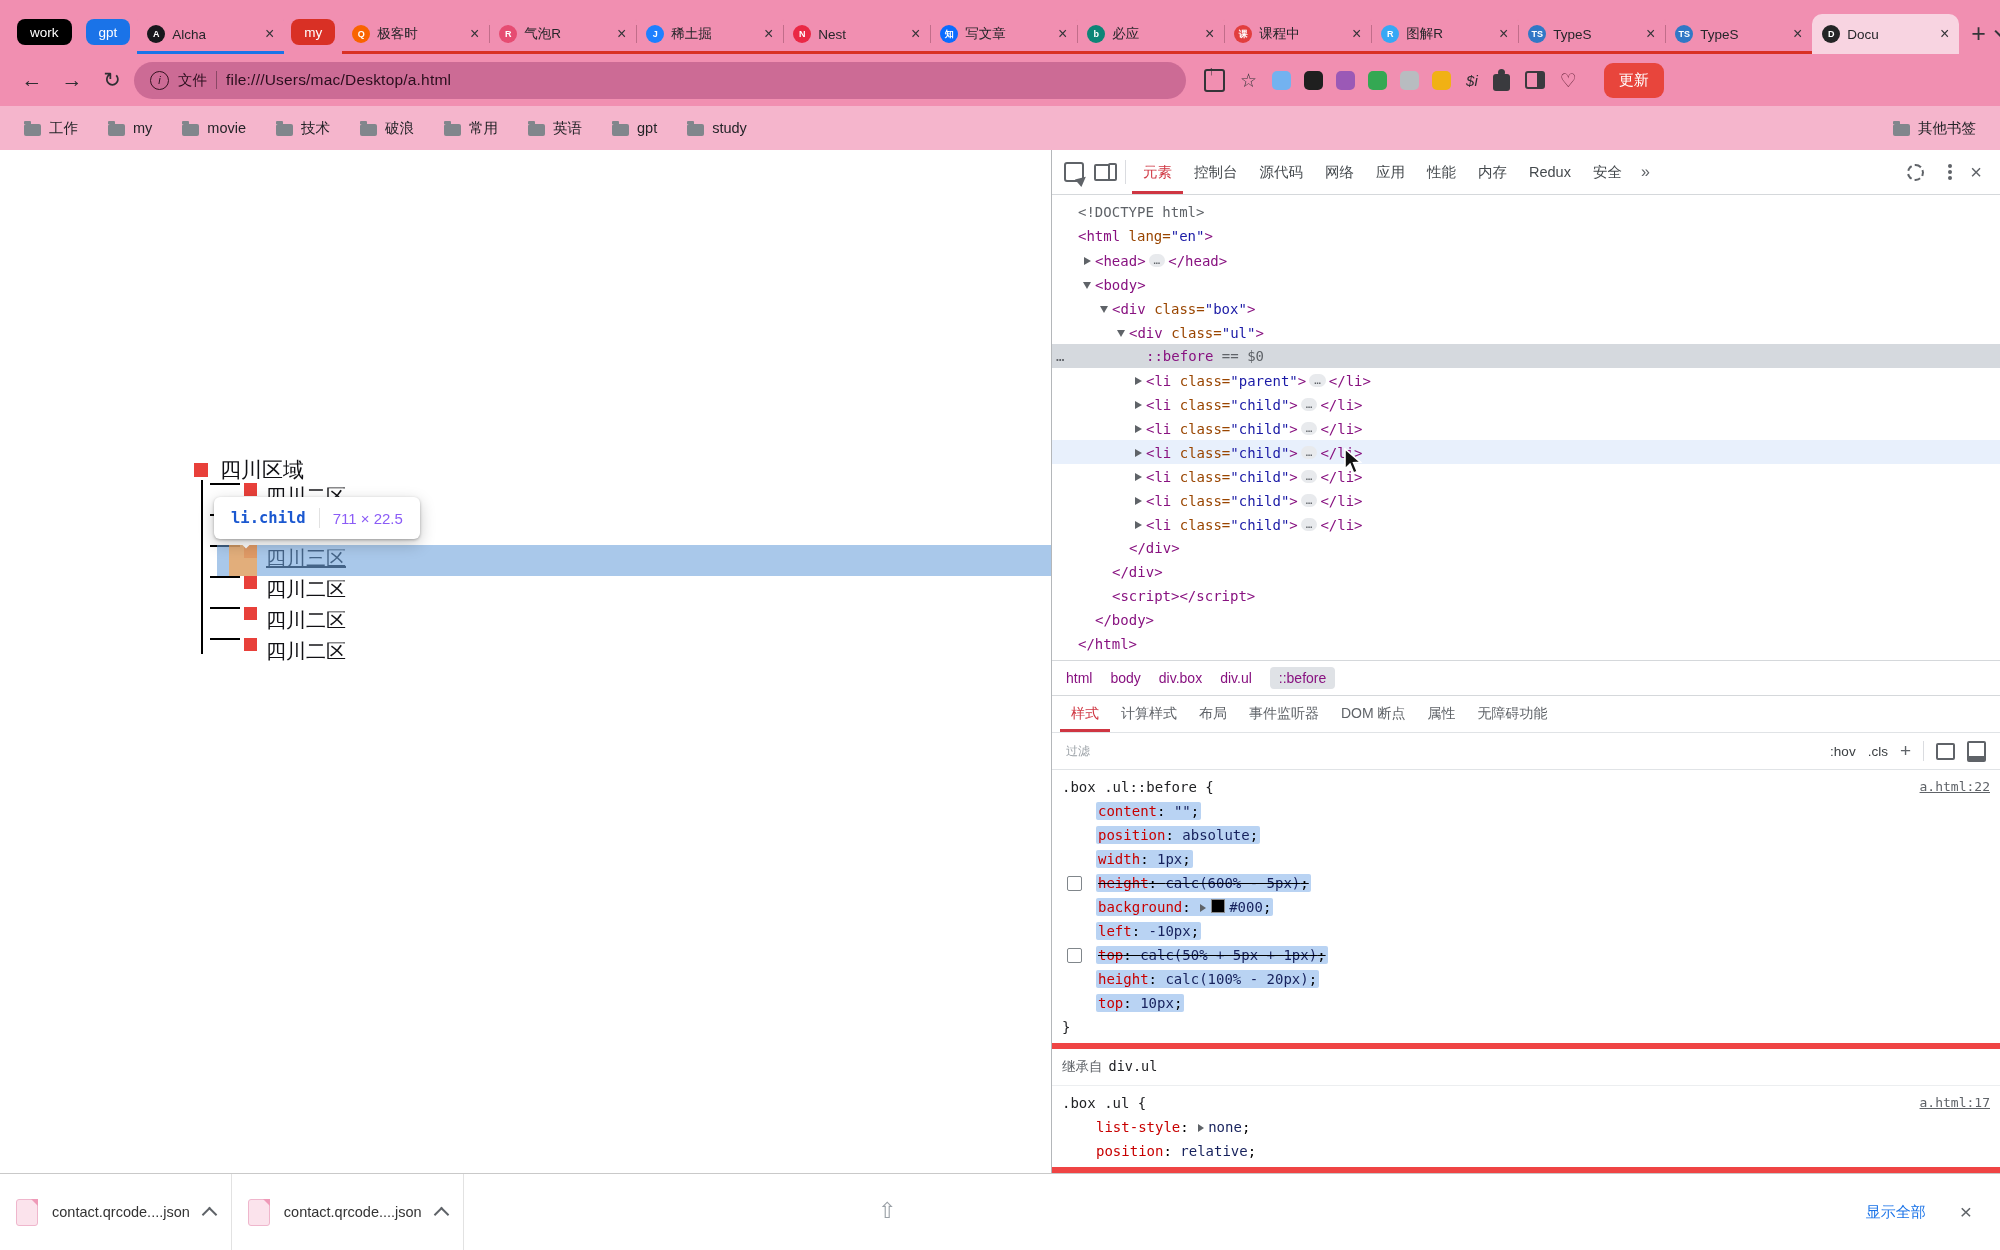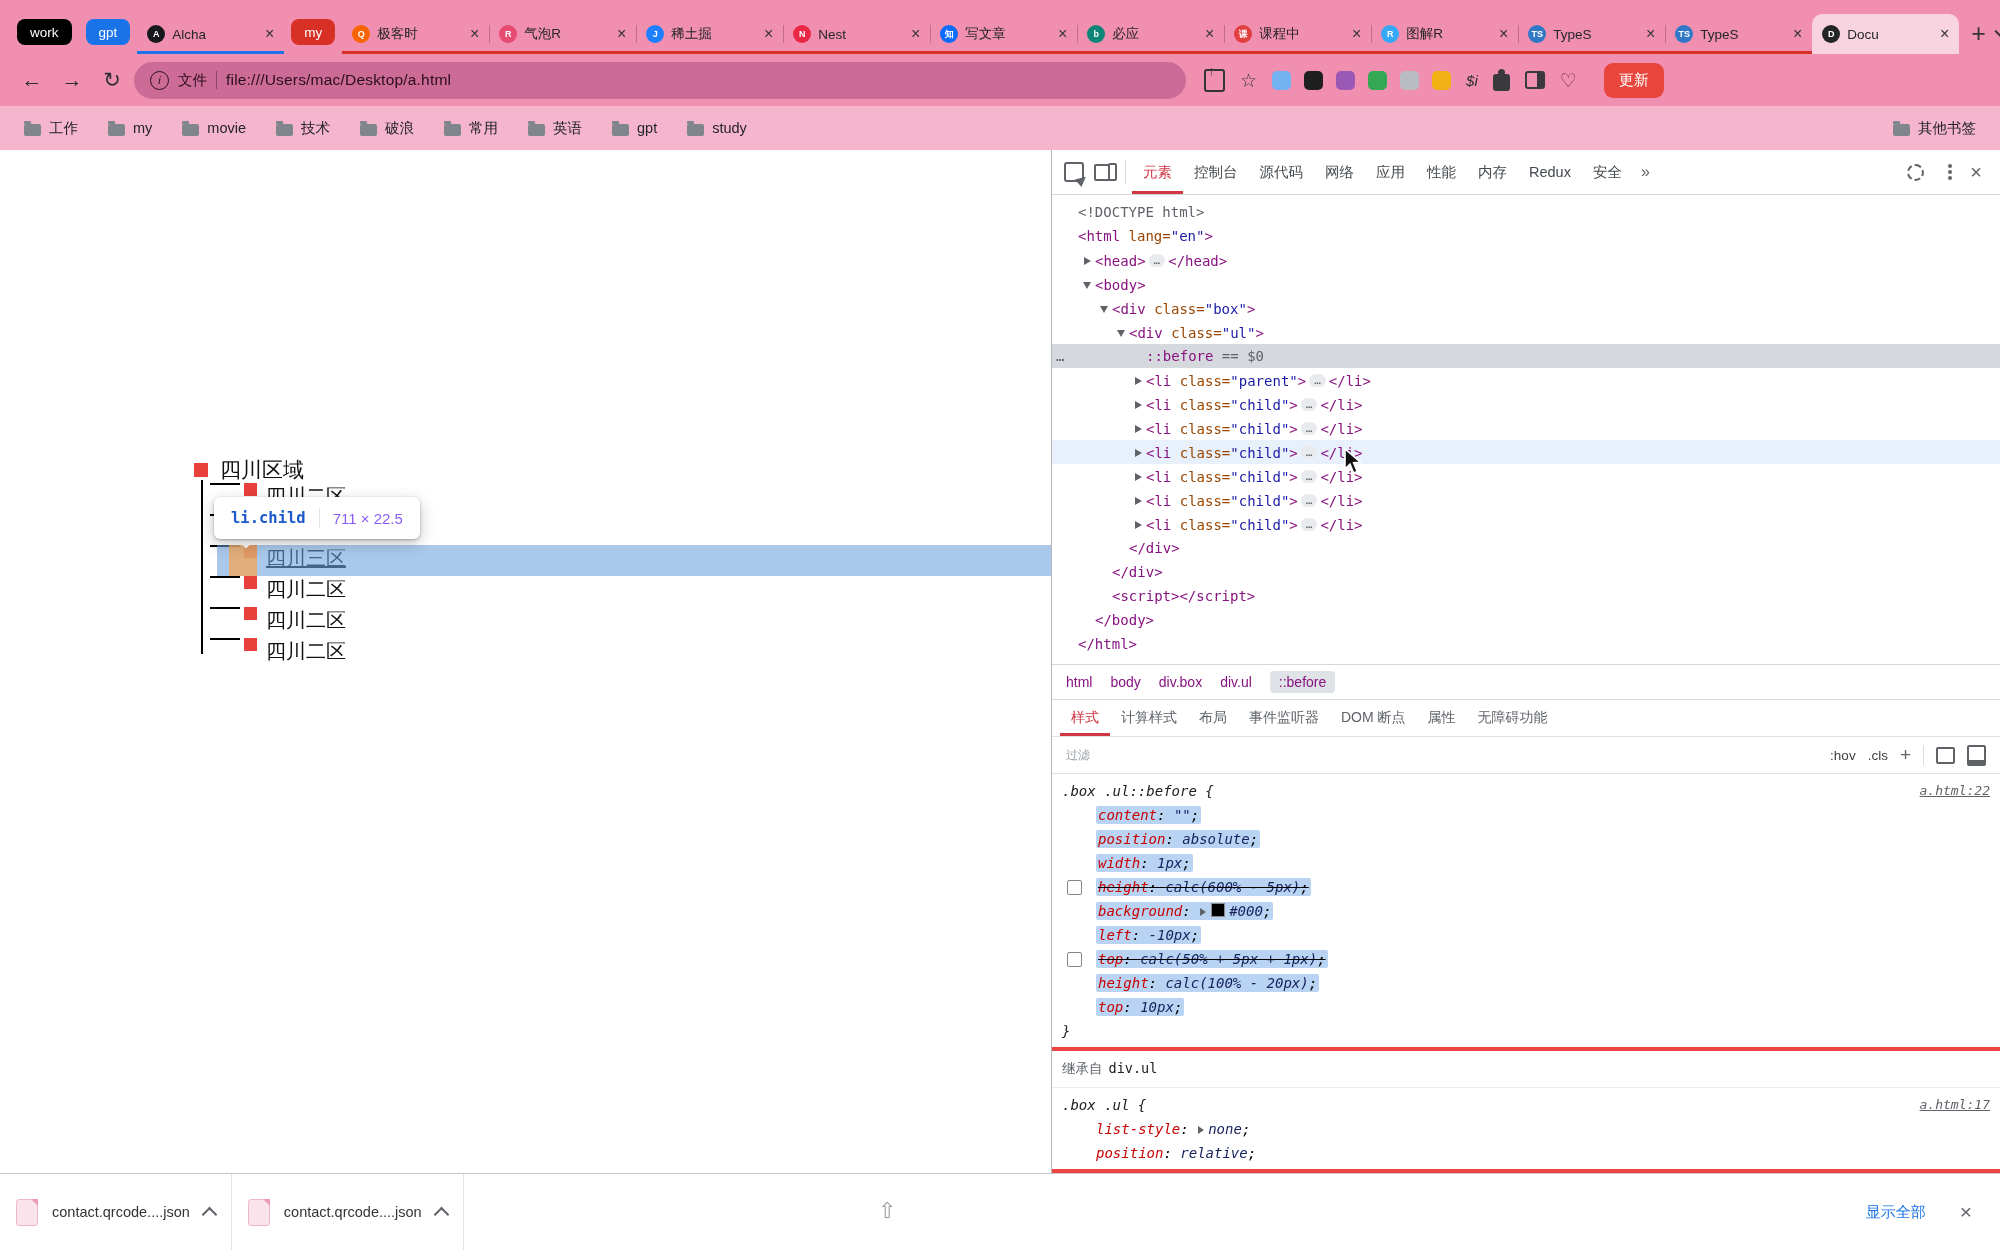--- a/index.html
+++ b/index.html
@@ -117,21 +117,21 @@
 
   .filterrow{height:36px;border-top:1px solid #e0e3e6;display:flex;align-items:center;padding:0 14px;gap:12px;flex:none;}
   .filtertext{color:#9aa0a6;font-size:12px;flex:1;}
   .toggle{font-size:13.5px;color:#3c4043;}
   .plusic{font-size:19px;color:#5f6368;}
   .vdiv{width:1px;height:20px;background:#dadce0;}
   .sqic{width:15px;height:13px;border:2px solid #5f6368;border-radius:2px;}
   .sqic.half{border-bottom-width:6px;}
 
   .styles{font-family:"DejaVu Sans Mono",monospace;font-size:14px;overflow:hidden;border-top:1px solid #e0e3e6;}
-  .rule{padding:5px 0 4px;border-bottom:4px solid #ef4444;font-style:italic;}
+  .rule{padding:5px 0 4px;border-bottom:6px solid #ef4444;}
   .rhead{display:flex;align-items:center;padding:0 10px;line-height:24px;color:#202124;}
   .rlink{margin-left:auto;color:#5f6368;font-size:13px;text-decoration:underline;}
   .decl{padding-left:44px;line-height:24px;position:relative;white-space:nowrap;}
   .cbox{position:absolute;left:15px;top:5px;width:13px;height:13px;border:1.5px solid #80868b;border-radius:2px;background:#fff;}
   .selband{background:#b9d3f3;border-radius:2px;padding:1px 2px;}
   .struckband{text-decoration:line-through;}
   .prop{color:#c80000;} .val{color:#16215c;}
   .mini-tri{display:inline-block;width:0;height:0;border-left:6px solid #5f6368;border-top:4px solid transparent;
             border-bottom:4px solid transparent;margin:0 4px 0 1px;}
   .swatch{display:inline-block;width:12px;height:12px;border:1px solid #8a8a8a;vertical-align:-1px;margin:0 4px 0 1px;}

